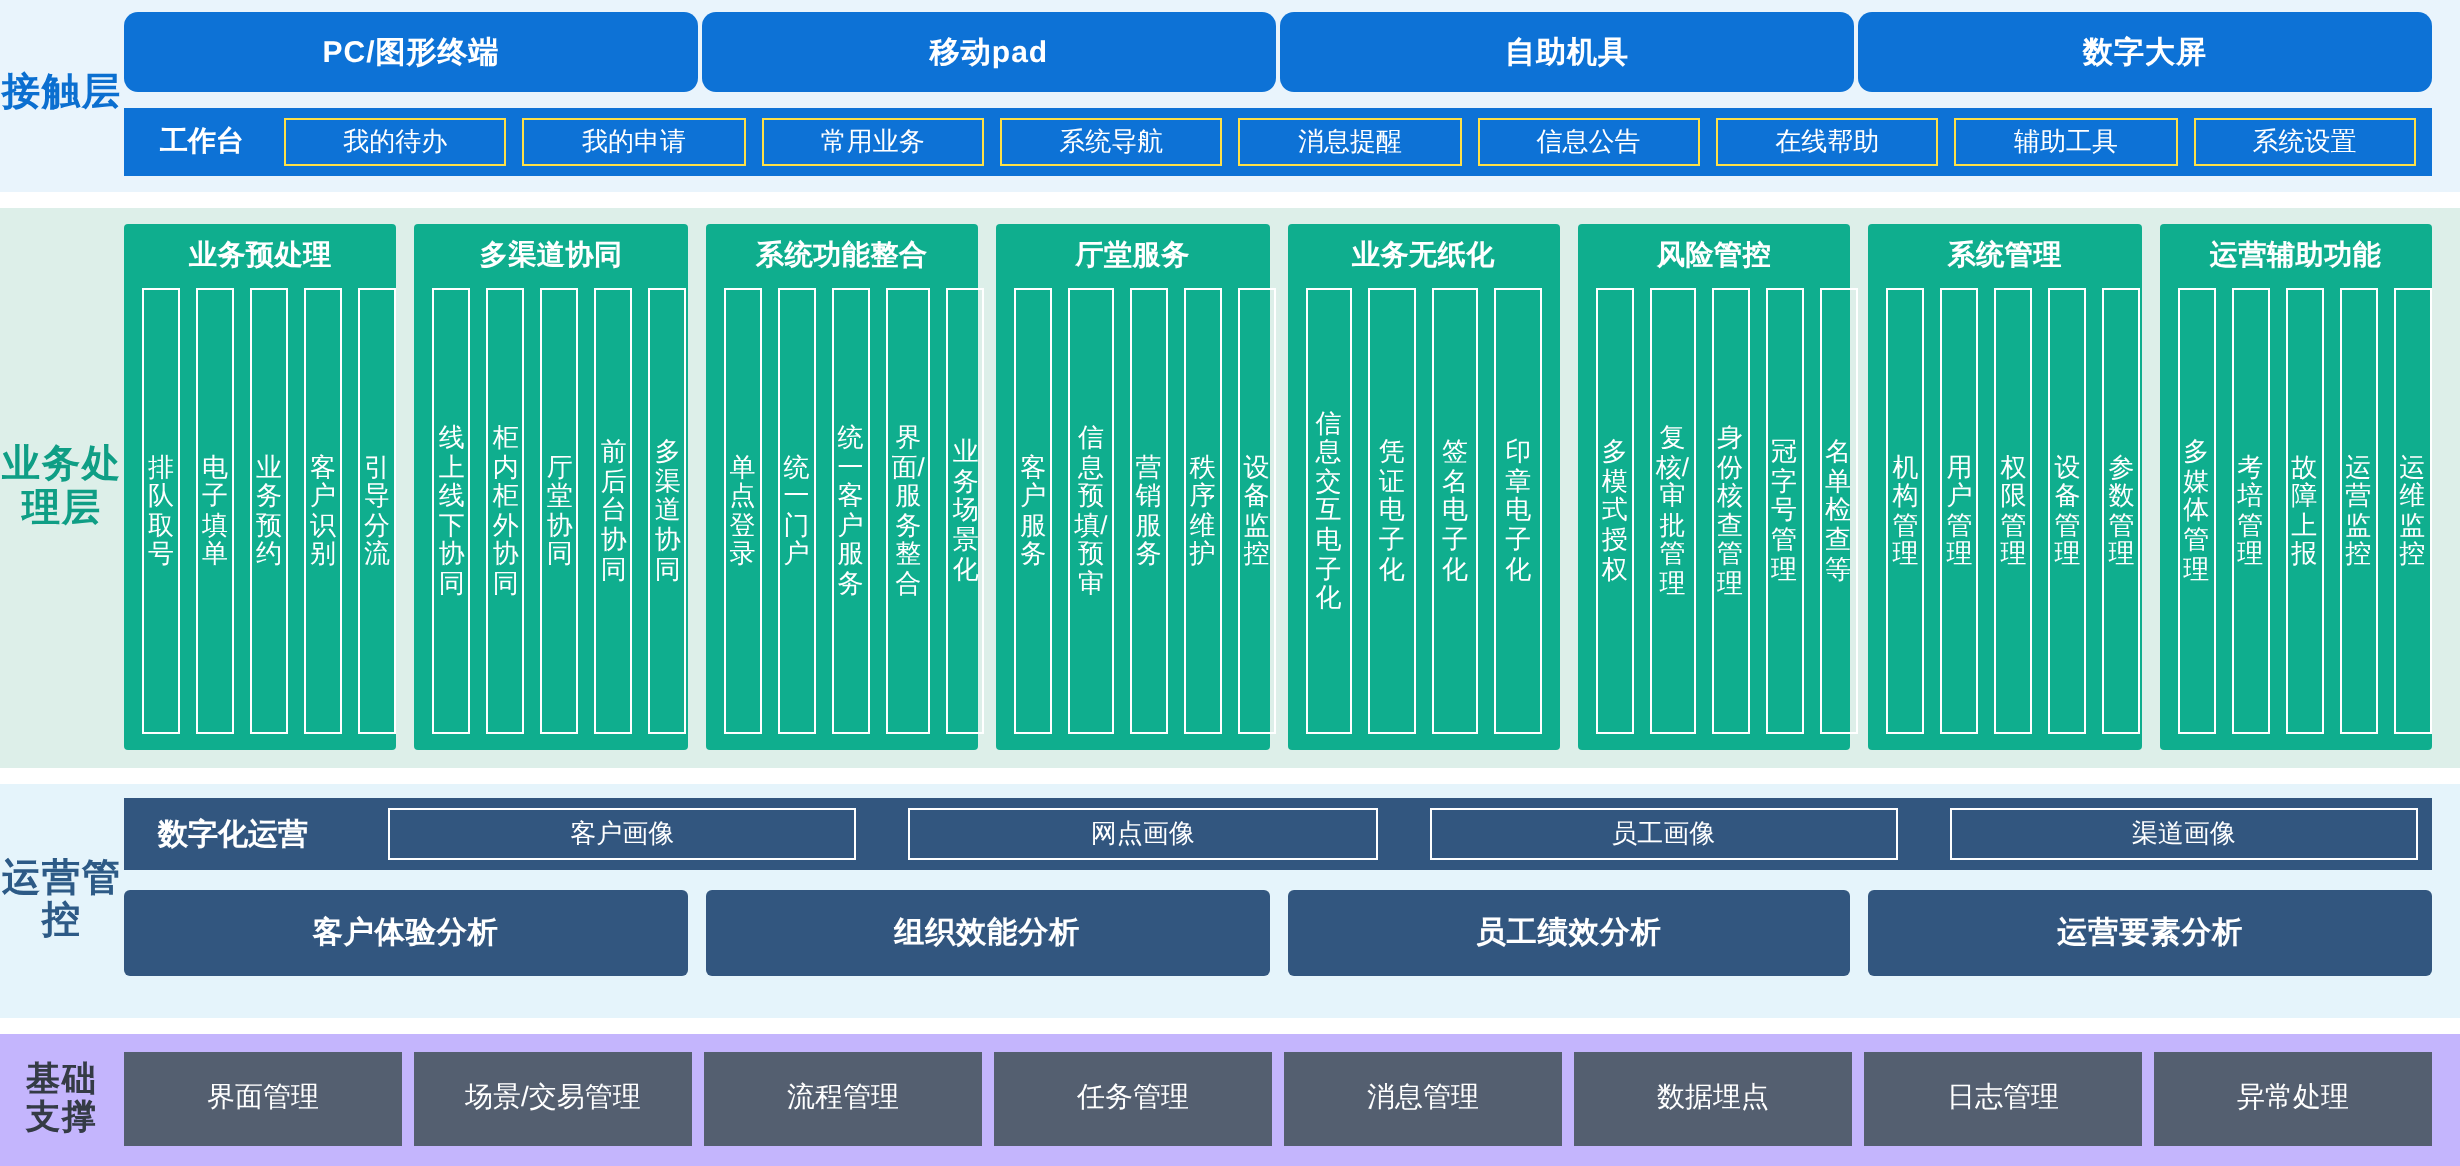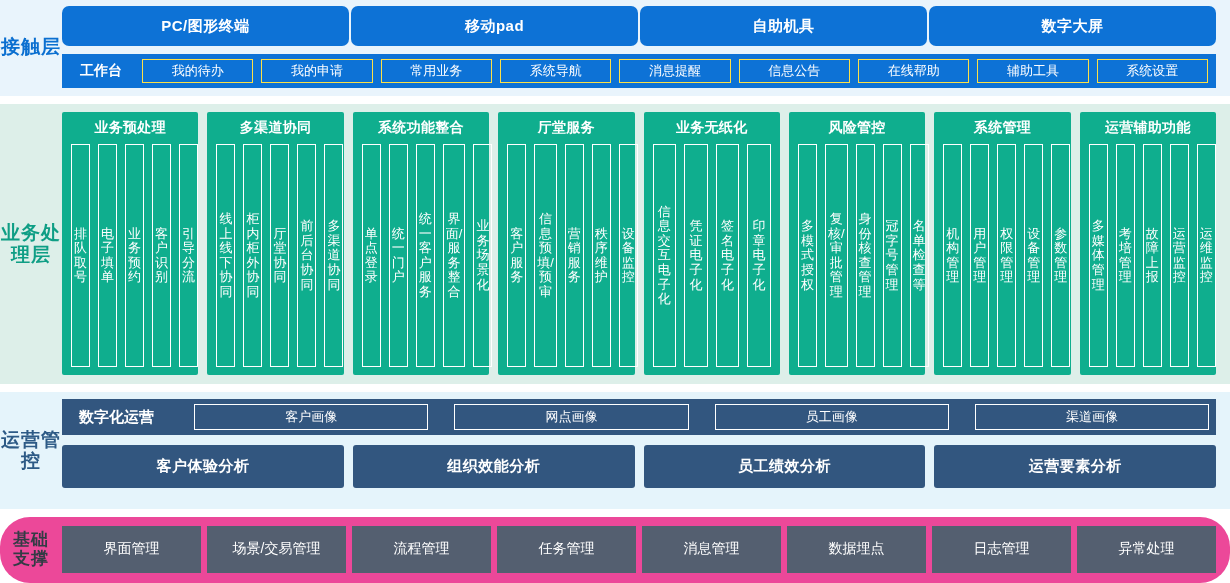--- a/index.html
+++ b/index.html
@@ -82,21 +82,21 @@
     color: #ffffff; font-size: 13px; white-space: nowrap;
   }
   .ops-row2 { margin-top: 10px; margin-right: 14px; height: 43px; display: flex; gap: 9px; }
   .ops-analysis {
     flex: 1 1 0; background: #32567f; border-radius: 3px;
     display: flex; align-items: center; justify-content: center;
     color: #ffffff; font-size: 15px; font-weight: bold; letter-spacing: .5px;
   }
 
   
-  .band-base { background: #ec4899; height: 68px; padding: 9px 0 10px 0; border-radius: 30px; }
+  .band-base { background: #c4b5fd; height: 68px; padding: 9px 0 10px 0; }
   .band-base .band-label { font-size: 17px; color: #343b45; letter-spacing: 1px; }
   .base-row { display: flex; gap: 6px; padding: 0 14px 0 0; height: 100%; }
   .base-chip {
     flex: 1 1 0; background: #545f70;
     display: flex; align-items: center; justify-content: center;
     color: #ffffff; font-size: 14px; white-space: nowrap;
   }
   .gap-white { height: 8px; background: #ffffff; width: 100%; flex: 0 0 8px; }
 </style>
 </head>

